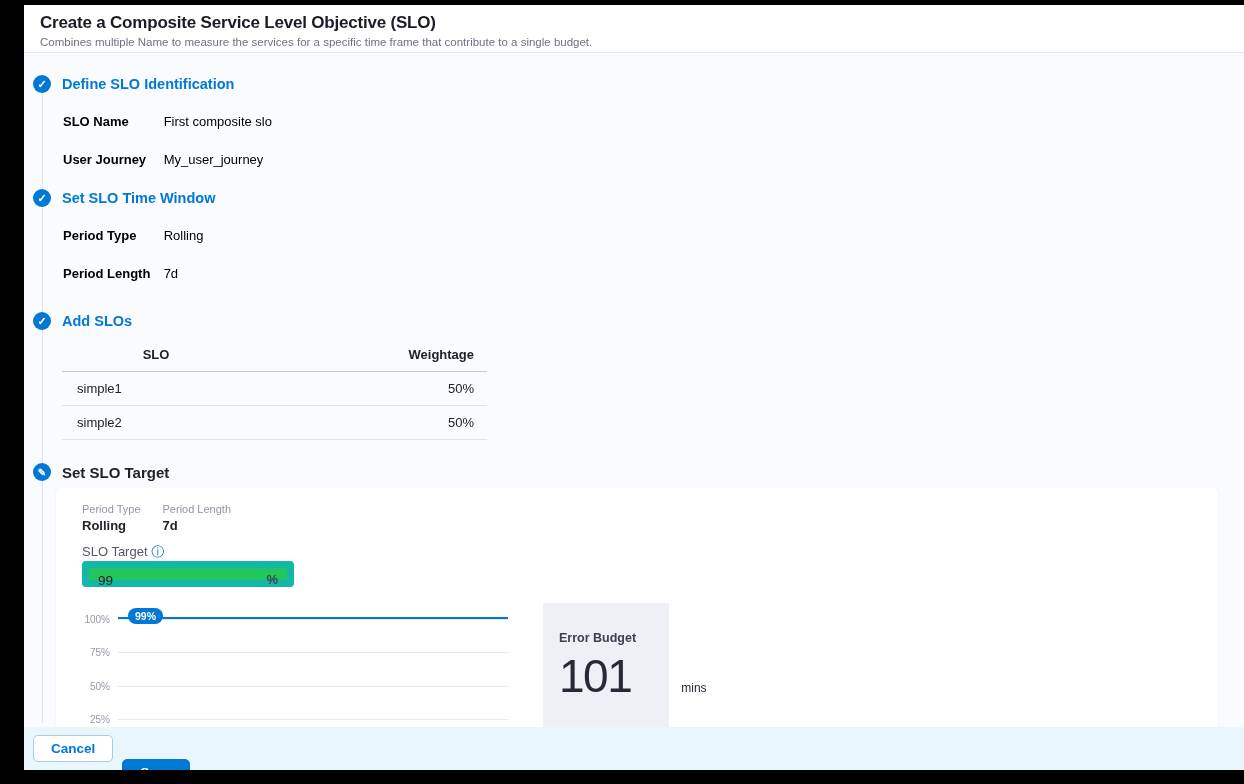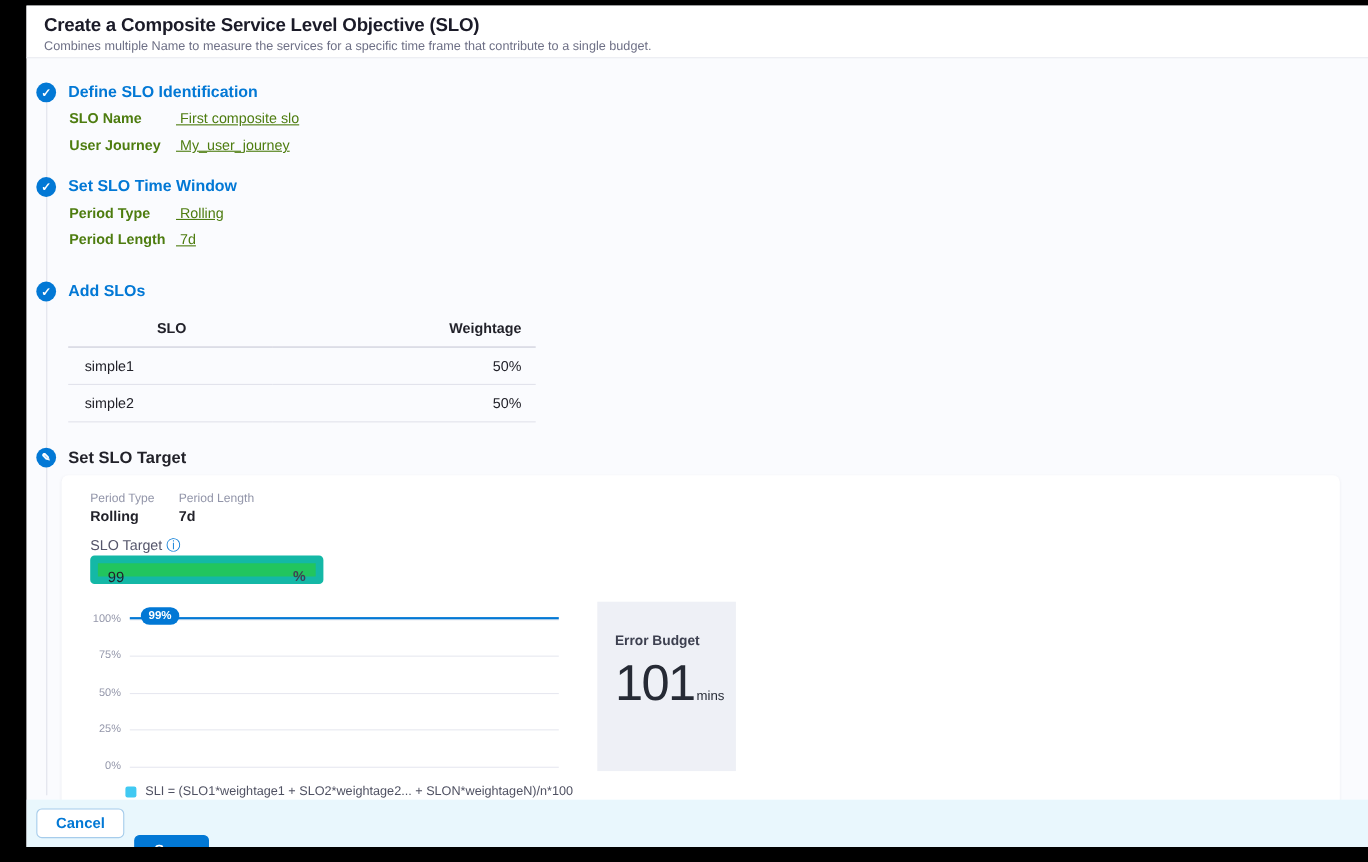--- a/index.html
+++ b/index.html
@@ -12,21 +12,21 @@
   .hdr p { font-size:11.5px; color:#6e7086; margin-top:3px; }
 
   
   .rail { position:absolute; left:17.5px; top:80px; height:638px; width:1px; background:#e0e2ec; z-index:0; }
   .steps { position:absolute; top:48px; left:0; right:0; bottom:43px; padding:21px 16px 0 9px; }
   .step-header { display:flex; align-items:center; gap:11px; height:20px; position:relative; z-index:1; }
   .circ { width:18px; height:18px; border-radius:50%; background:#0278d5; color:#fff; font-size:11px; font-weight:bold; display:flex; align-items:center; justify-content:center; flex:0 0 18px; }
   .circ.edit { font-size:10px; }
   .step-title { font-size:14.5px; font-weight:bold; color:#0278d5; cursor:pointer; }
   .step-title.active { color:#22222a; font-size:15px; }
-  .field-row { margin:6px 0 0 30px; height:18px; font-size:13px; color:#4d7c0f;text-decoration:underline; }
+  .field-row { margin:20px 0 0 30px; height:18px; font-size:13px; color:#000000; }
   .field-row .lbl { display:inline-block; width:97px; font-weight:bold; }
   .s2 { margin-top:18px; } .s3 { margin-top:27px; } .s4 { margin-top:22px; }
 
   
   .slo-table { margin:8px 0 0 29px; width:425px; border-collapse:collapse; font-size:13px; color:#22222a; }
   .slo-table th { text-align:center; font-weight:bold; padding:8px 13px 9px 15px; border-bottom:1px solid #c7c8d6; }
   .slo-table th:last-child, .slo-table td:last-child { text-align:right; }
   .slo-table td { padding:9px 13px 9px 15px; border-bottom:1px solid #e2e3ec; }
 
   
@@ -47,21 +47,21 @@
   .tick-line { position:absolute; left:36px; right:6px; top:0; height:1px; background:#e7e8f0; }
   .slider-line { position:absolute; left:36px; width:390px; top:9px; height:2px; background:#0278d5; z-index:2; cursor:pointer; }
   .slider-badge { position:absolute; left:46px; top:0; background:#0278d5; color:#fff; font-size:10.5px; font-weight:bold; padding:2px 7px; border-radius:8px; z-index:3; cursor:pointer; }
   .legend { position:absolute; left:58px; top:282px; display:flex; align-items:center; gap:8px; }
   .legend .sw { width:10px; height:10px; background:#41c9f2; border-radius:2px; flex:0 0 10px; }
   .legend .tx { font-size:11.5px; color:#4f5162; }
 
   
   .ebudget { position:absolute; left:487px; top:115px; width:126px; height:154px; background:#eef0f6; padding:28px 0 0 16px; }
   .eb-lbl { font-size:12.5px; font-weight:bold; color:#3d4050; }
-  .eb-row { display:flex; align-items:flex-end; margin-top:8px; }
+  .eb-row { display:flex; align-items:flex-end; margin-top:8px;gap:48px; }
   .eb-val { font-size:46px; color:#262a35; letter-spacing:-1.5px; line-height:1; }
   .eb-unit { font-size:12px; color:#262a35; margin:0 1px 4px 2px; }
 
   
   .ftr { position:absolute; left:0; right:0; bottom:0; height:43px; background:#e9f7fd; display:flex; align-items:center; gap:9px; padding-left:9px; z-index:6; }
   .btn { font-family:"Liberation Sans", sans-serif; font-size:13.5px; font-weight:bold; border-radius:5px; height:27px; padding:0 17px; cursor:pointer; }
   .btn.cancel { background:#fff; color:#0278d5; border:1.5px solid #a6cceb; }
   .btn.save { background:#0278d5; color:#fff; border:1px solid #0278d5;margin-top:48px; }
 </style>
 </head>

